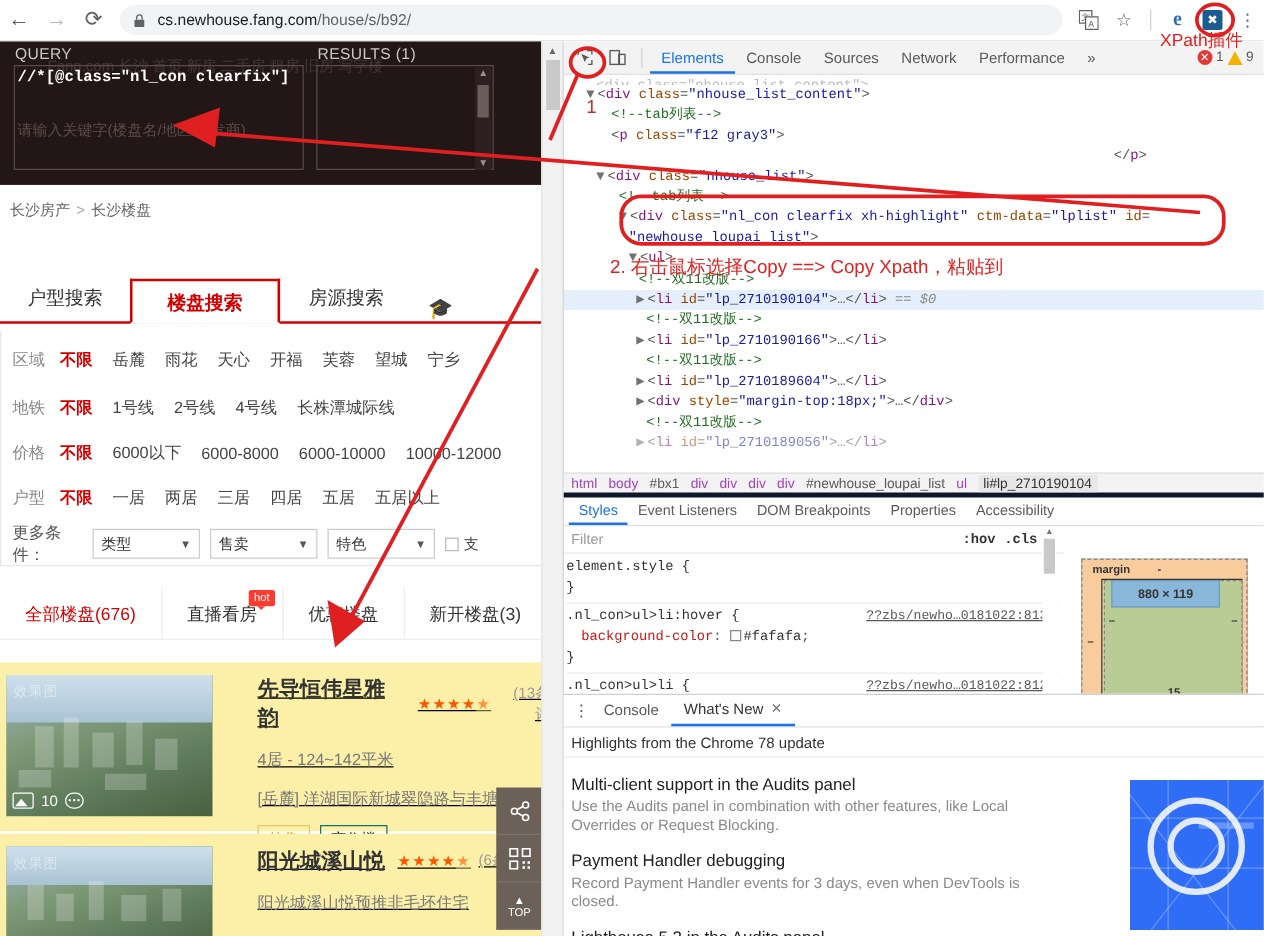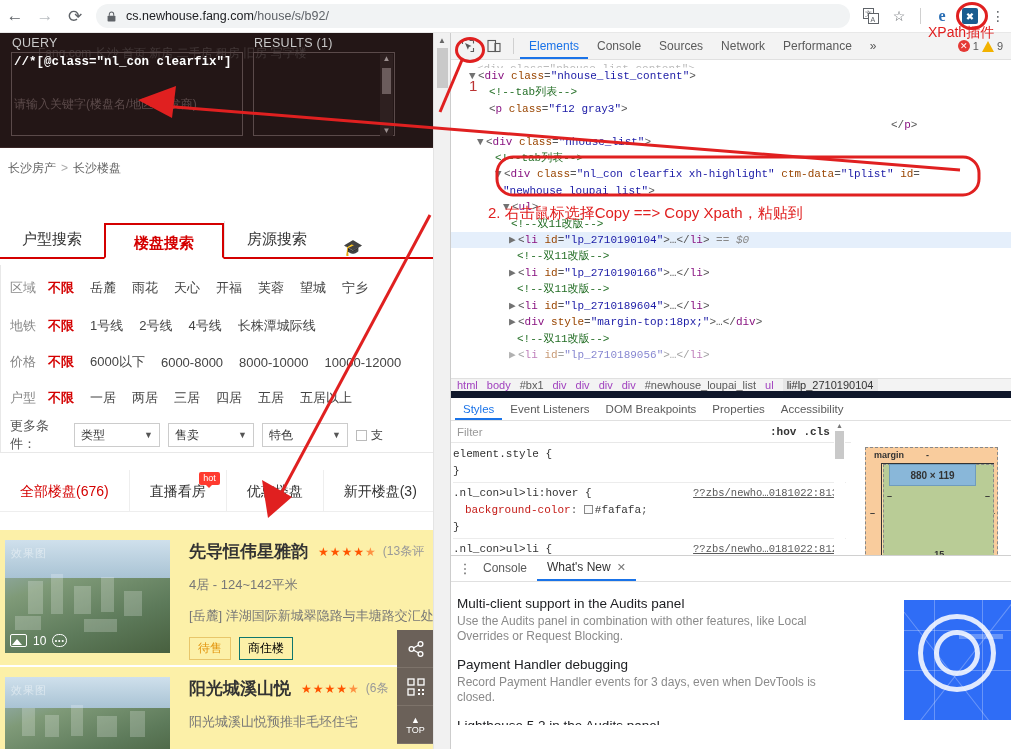--- a/index.html
+++ b/index.html
@@ -204,21 +204,21 @@
   .pic-ico:after {
     content:""; position:absolute; left:1px; bottom:1px; width:0; height:0;
     border-left:5px solid transparent; border-right:5px solid transparent;
     border-bottom:6px solid #fff;
   }
   .cmt-ico {
     width: 15px; height: 13px; border: 1.5px solid #fff; border-radius: 7px;
     position: relative; display:inline-flex; align-items:center; justify-content:center;
     font-size: 7px; letter-spacing:1px; color:#fff;
   }
-  .card .info { flex: 1; padding-left: 19px; min-width: 0; }
+  .card .info { flex: 1; padding-left: 36px; min-width: 0; text-decoration: underline; }
   .c-title { font-size: 17px; color: #333; font-weight: bold; display: flex; align-items: center; }
   .stars { color: #ff5500; font-size: 12px; margin-left: 10px; letter-spacing: 1px; }
   .c-count { color: #999; font-size: 12px; margin-left: 6px; font-weight: normal; text-align: right; }
   .c-sub { font-size: 13px; color: #777; margin-top: 13px; }
   .c-addr { font-size: 13px; color: #777; margin-top: 13px; white-space: nowrap; }
   .c-tags { margin-top: 12px; display: flex; gap: 8px; }
   .tag {
     font-size: 12px; padding: 2px 8px; border: 1px solid #e8c66a; color: #e2950f;
   }
   .tag.plain { border: 1px solid #0f766e; color: #000000; }
@@ -281,21 +281,21 @@
   .tagn { color: #881280; }
   .attrn { color: #994500; }
   .attrv { color: #1a1aa6; }
   .punc { color: #555; }
   .cmt { color: #236e25; }
   .arrow { color: #727272; display: inline-block; width: 9px; }
   .dollar { color: #888; font-style: italic; }
 
   .dom-crumb {
     position: absolute; left: 0; top: 345px; width: 561px; height: 20px;
-    background: #f3f3f3; border-top: 1px solid #e0e0e0; border-bottom: 7px solid #0f172a;
+    background: #f3f3f3; border-top: 1px solid #e0e0e0; border-bottom: 4px solid #0f172a;
     display: flex; align-items: center; font-size: 11px; padding-left: 6px; gap: 9px;
     overflow: hidden; white-space: nowrap;
   }
   .dom-crumb .cb { color: #a142bf; }
   .dom-crumb .cb.plain { color: #5a5a5a; }
   .dom-crumb .cb.last { color: #333; background: #e7e7e7; padding: 1px 4px; }
 
   .sty-tabs {
     position: absolute; left: 0; top: 366px; width: 561px; height: 22px;
     border-bottom: 1px solid #e0e0e0; display: flex; align-items: center; padding-left: 4px;
@@ -486,21 +486,21 @@
       <span class="fval">1号线</span>
       <span class="fval">2号线</span>
       <span class="fval">4号线</span>
       <span class="fval">长株潭城际线</span>
     </div>
     <div class="frow" style="top:314px">
       <span class="fname">价格</span>
       <span class="fval sel">不限</span>
       <span class="fval">6000以下</span>
       <span class="fval">6000-8000</span>
-      <span class="fval">8000-10000</span>
+      <span class="fval">6000-10000</span>
       <span class="fval">10000-12000</span>
     </div>
     <div class="frow" style="top:350px">
       <span class="fname">户型</span>
       <span class="fval sel">不限</span>
       <span class="fval">一居</span>
       <span class="fval">两居</span>
       <span class="fval">三居</span>
       <span class="fval">四居</span>
       <span class="fval">五居</span>
@@ -777,20 +777,21 @@
 
     <div class="drawer">
       <div class="drw-tabs">
         <span class="kebab">⋮</span>
         <div class="drw-tab">Console</div>
         <div class="drw-tab active">
           <span>What's New</span>
           <span class="drw-x">✕</span>
         </div>
       </div>
+      <div class="wn-head">Highlights from the Chrome 78 update</div>
       <div class="wn-body">
         <div class="wn-item-t">Multi-client support in the Audits panel</div>
         <div class="wn-item-d">Use the Audits panel in combination with other features, like Local Overrides or Request Blocking.</div>
         <div class="wn-item-t">Payment Handler debugging</div>
         <div class="wn-item-d">Record Payment Handler events for 3 days, even when DevTools is closed.</div>
         <div class="wn-item-t">Lighthouse 5.2 in the Audits panel</div>
         <div class="wn-art">
           <div class="ln" style="left:0;top:30px;width:120px;height:1px"></div>
           <div class="ln" style="left:0;top:70px;width:120px;height:1px"></div>
           <div class="ln" style="left:30px;top:0;width:1px;height:120px"></div>

